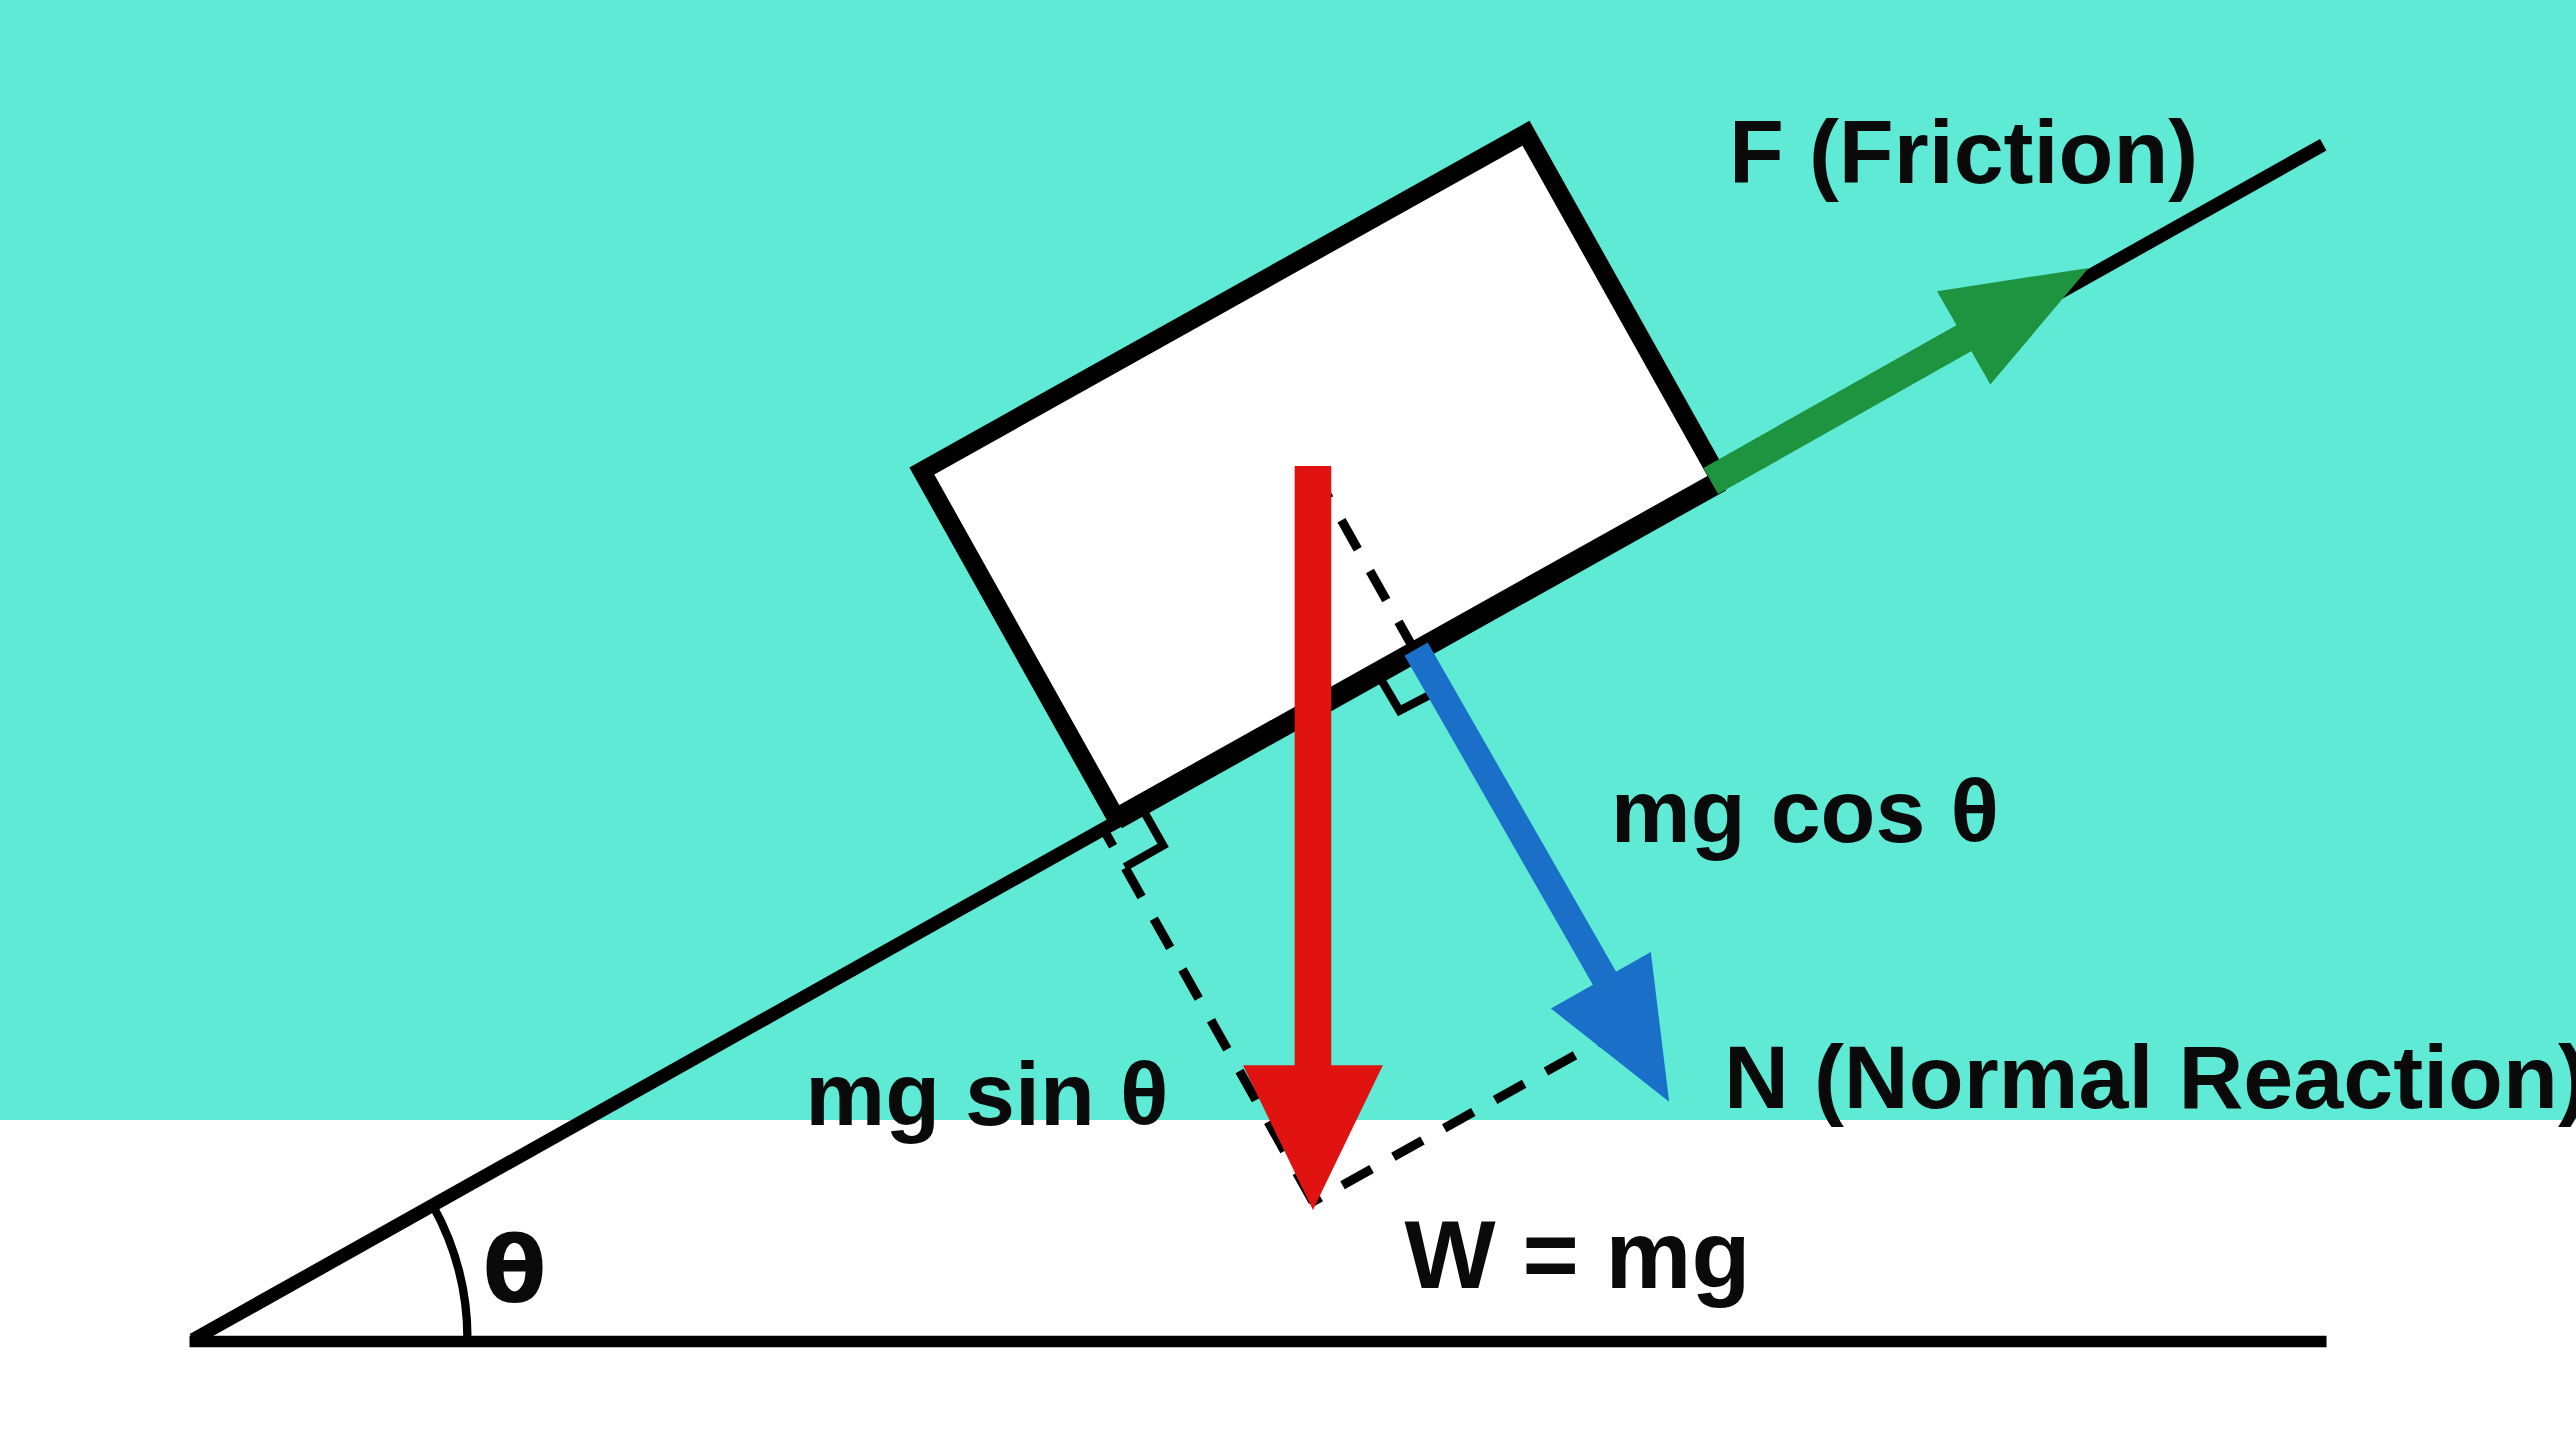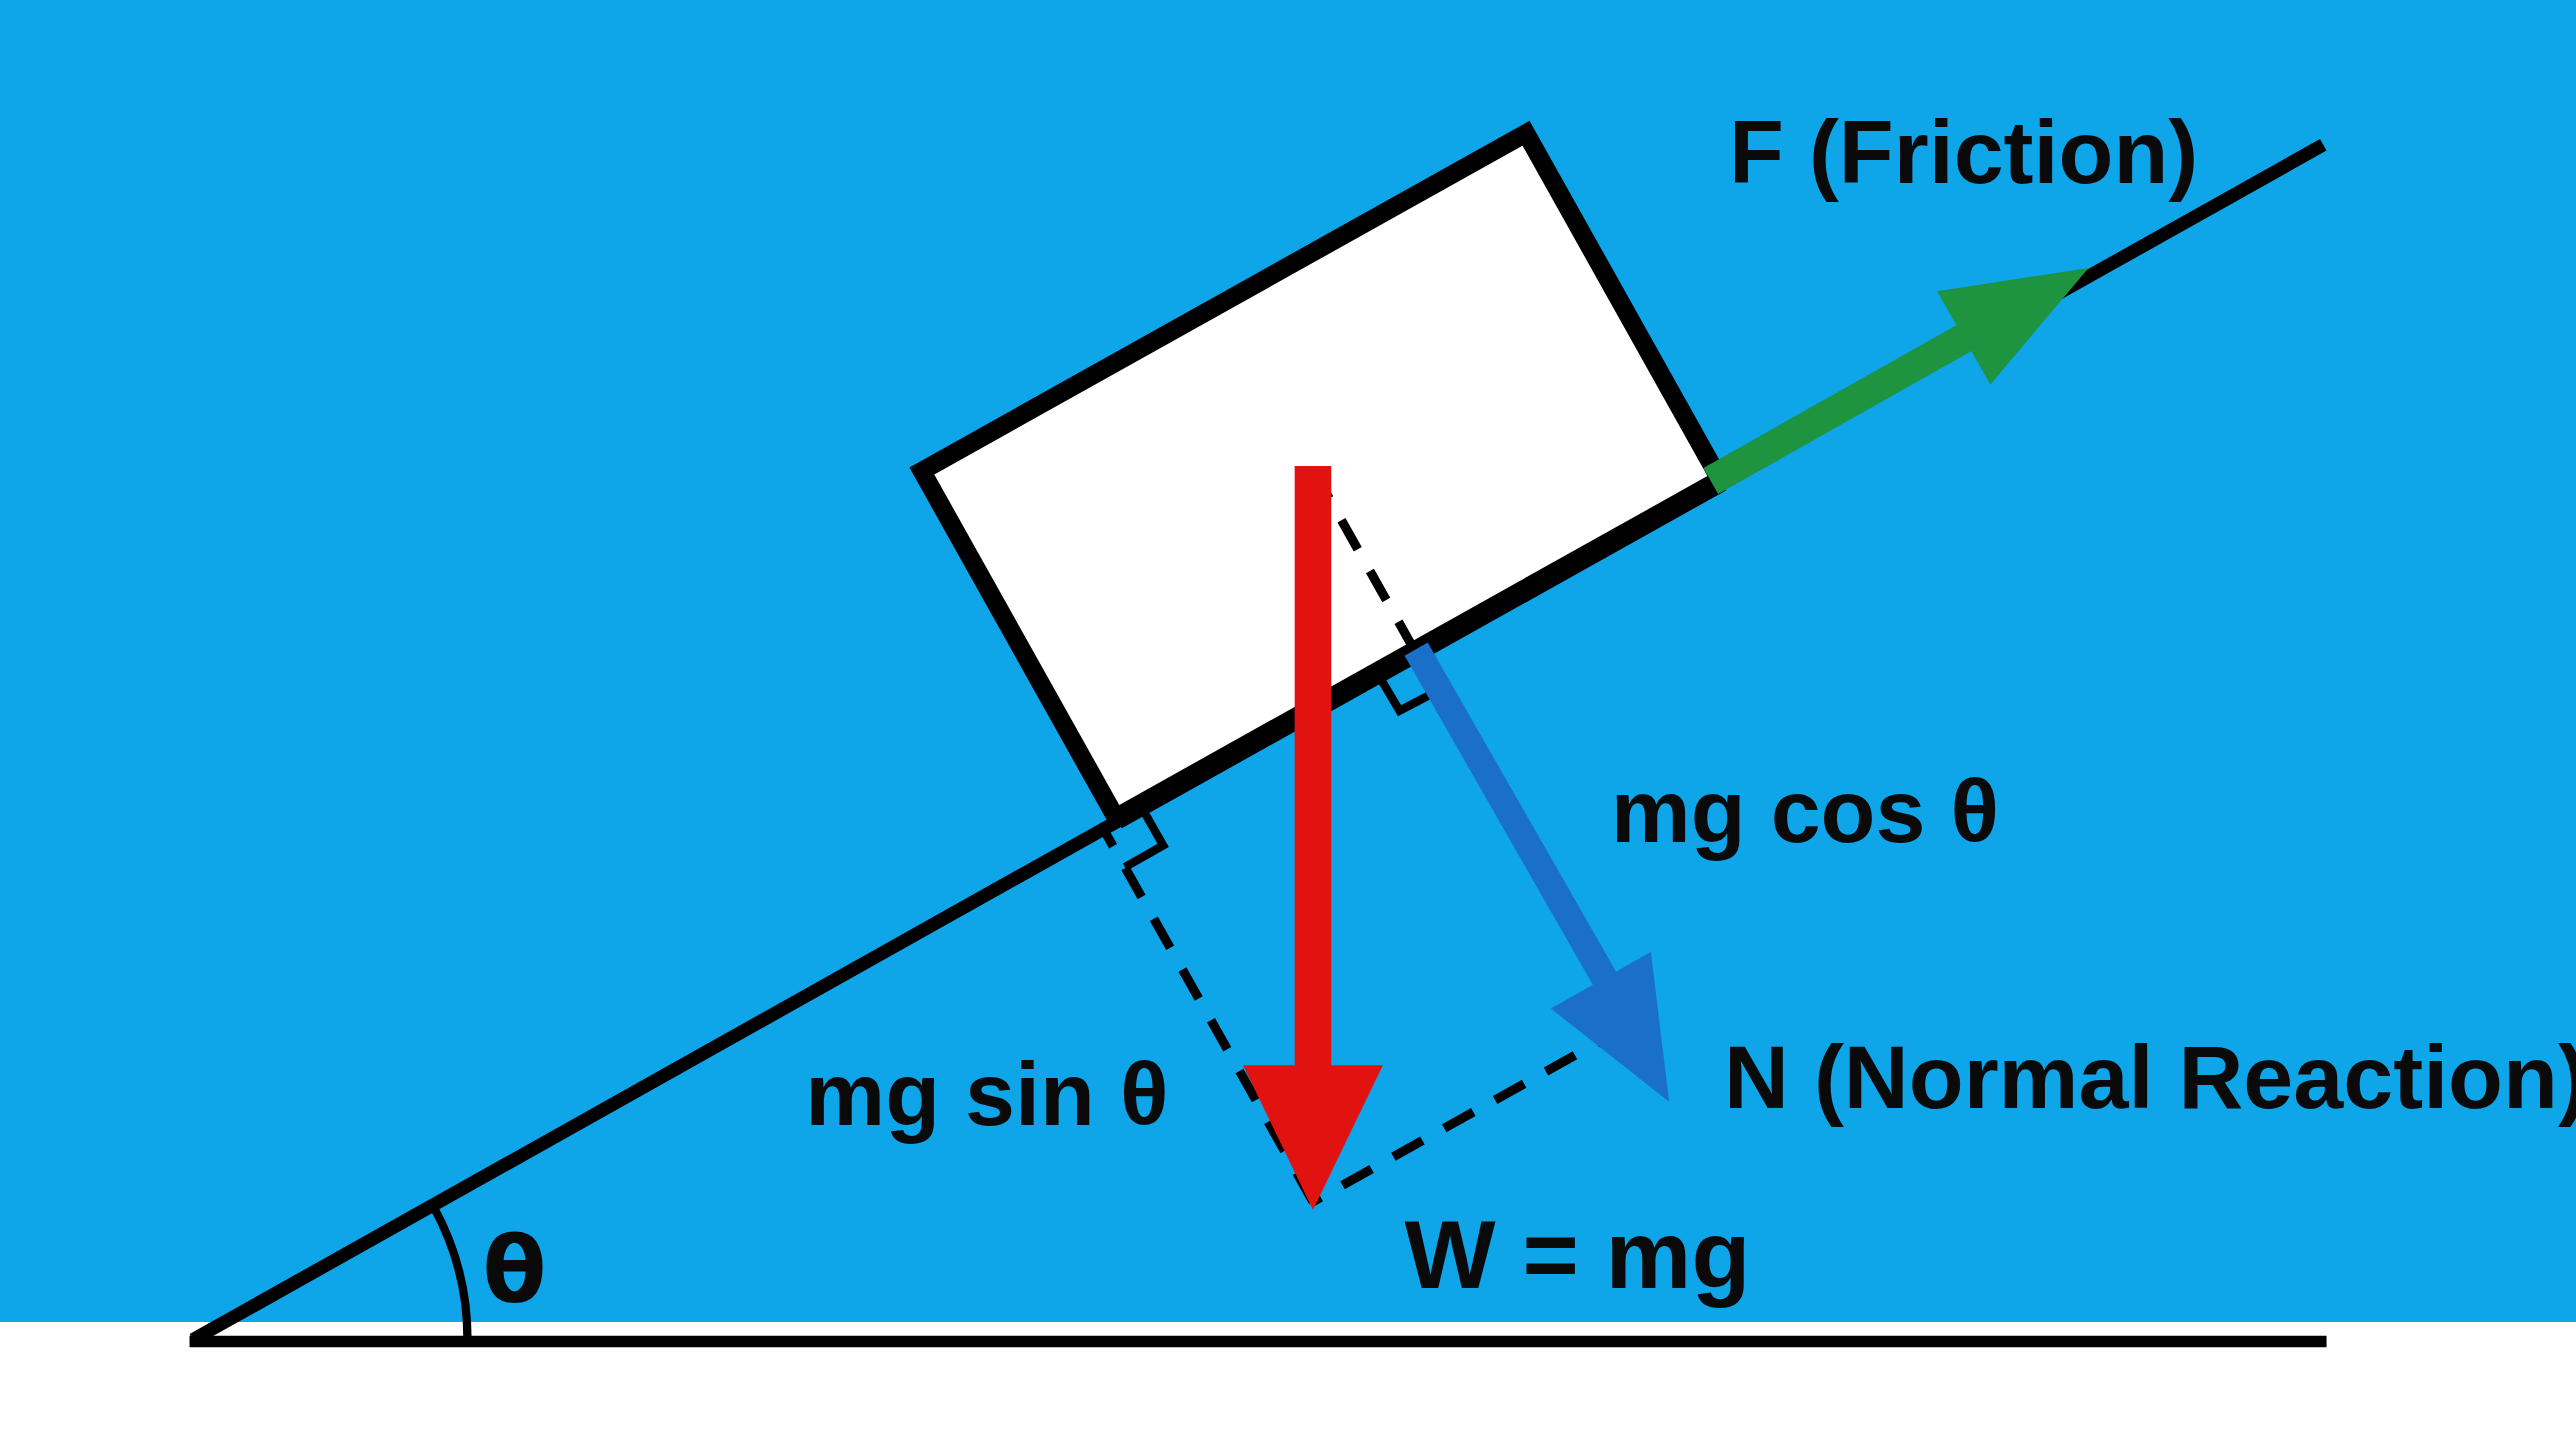--- a/index.html
+++ b/index.html
@@ -7,22 +7,22 @@
     padding: 0;
     background: #ffffff;
     width: 2576px;
     height: 1438px;
     overflow: hidden;
     font-family: "Liberation Sans", sans-serif;
   }
   .stage {
     position: relative;
     width: 2576px;
-    height: 1322px;
-    background: #0ea5e9;
+    height: 1120px;
+    background: #5eead4;
   }
   svg {
     display: block;
     width: 2576px;
     height: 1438px;
   }
   .geom {
     stroke: #000000;
     fill: none;
     stroke-linecap: butt;

